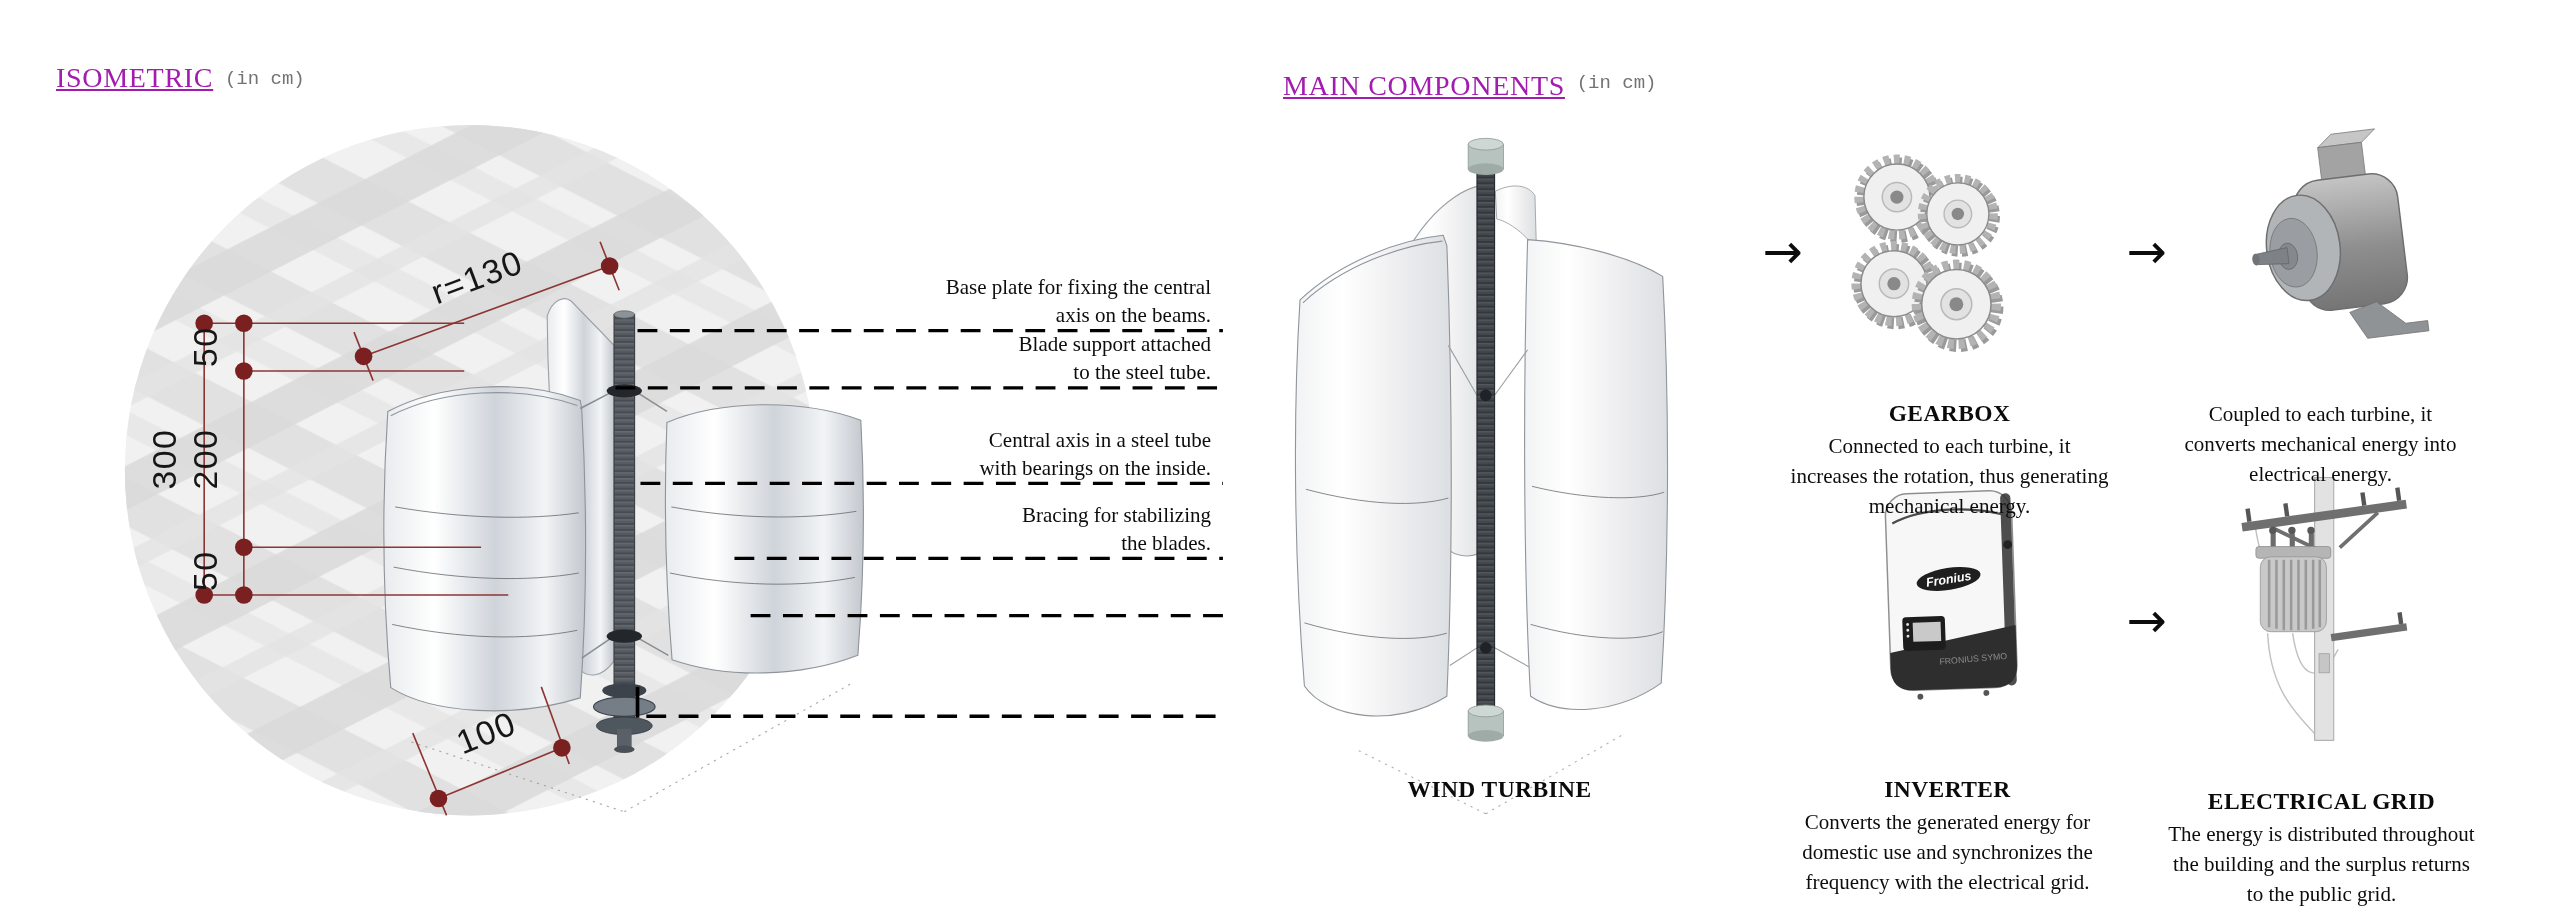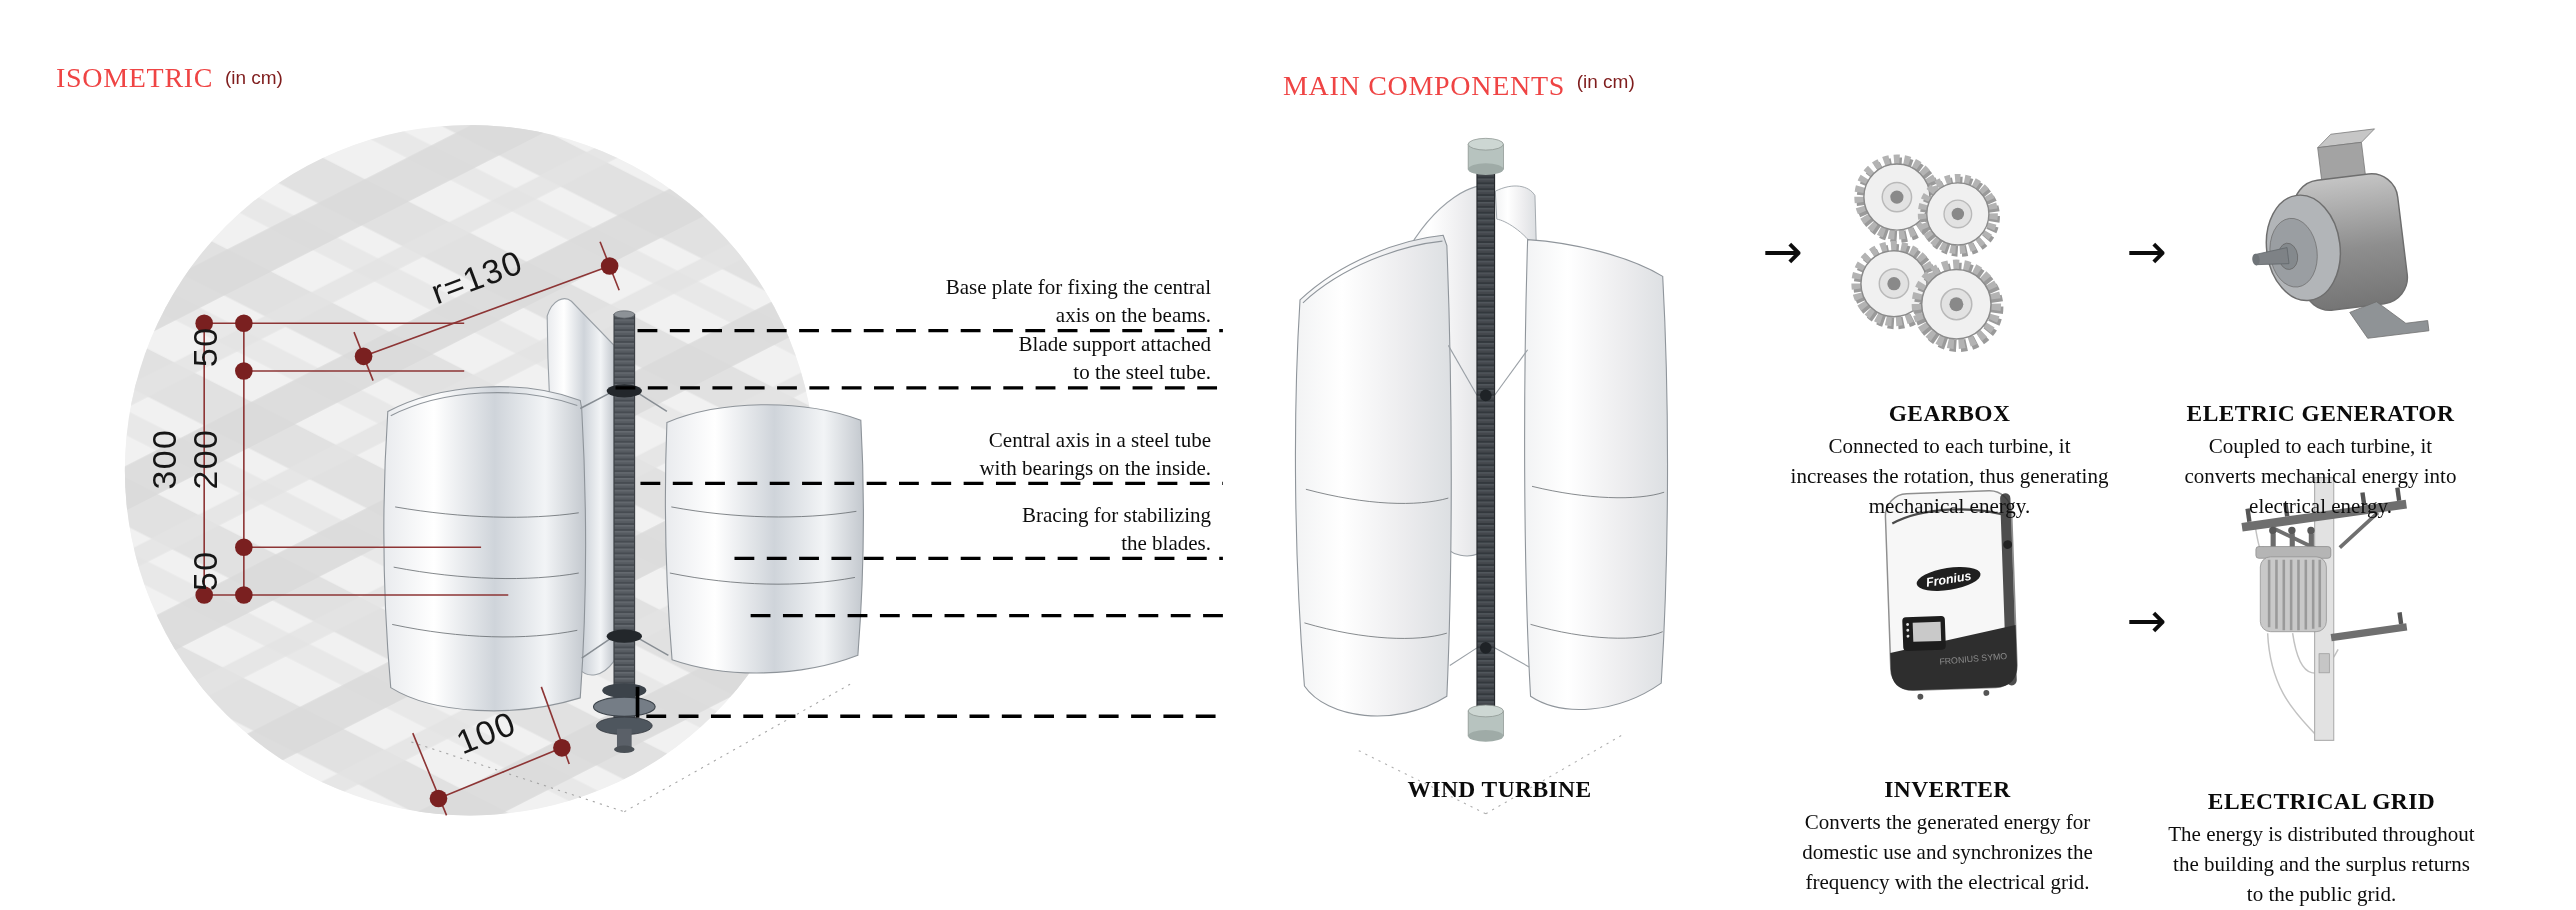--- a/index.html
+++ b/index.html
@@ -1,21 +1,21 @@
 <!DOCTYPE html>
 <html style="font-size:11.7px"><head>
 <meta charset="utf-8">
 <style>
   html,body{margin:0;padding:0;background:#ffffff;}
   .sheet{position:relative;width:2576px;height:911px;background:#ffffff;overflow:hidden;
          font-family:"Liberation Serif", serif;color:#111;}
   svg{position:absolute;top:0;}
   .hdr{position:absolute;white-space:nowrap;}
-  .hdr-title{font-family:"Liberation Serif", serif;font-size:28px;letter-spacing:0.7px;color:#ef4444;}
-  .hdr-unit{font-family:Liberation Sans, sans-serif;font-size:19px;color:#7f1d1d;margin-left:11.7px;
+  .hdr-title{font-family:"Liberation Serif", serif;font-size:28px;letter-spacing:0.7px;color:#a21caf;text-decoration:underline;}
+  .hdr-unit{font-family:Liberation Mono, monospace;font-size:19px;color:#737373;margin-left:11.7px;
             position:relative;top:-2.9px;text-align:center;}
   .ann{position:absolute;left:811px;width:400px;text-align:right;
        font-size:21px;line-height:28px;color:#0d0d0d;}
   .multiline{white-space:pre-line;}
   .comp-block{position:absolute;width:411px;text-align:center;margin-top:44px;}
   .comp-title{font-weight:bold;font-size:23.5px;line-height:28px;letter-spacing:0.4px;color:#0b0b0b;margin-bottom:4.4px;}
   .comp-desc{font-size:21px;line-height:30px;color:#0d0d0d;}
   .arrow{position:absolute;width:81px;text-align:center;
          font-family:"DejaVu Sans", sans-serif;font-size:48px;font-weight:500;color:#0c0c0c;}
   text.dim{font-family:"Liberation Sans", sans-serif;font-size:46px;fill:#161616;letter-spacing:2px;}
@@ -308,21 +308,20 @@
   <div class="arrow" style="left:2106px;top:223px">→</div>
   <div class="arrow" style="left:2106px;top:592px">→</div>
 
   <div class="comp-block" style="left:1744px;top:355px">
     <div class="comp-title">GEARBOX</div>
     <div class="comp-desc multiline">Connected to each turbine, it
 increases the rotation, thus generating
 mechanical energy.</div>
   </div>
   <div class="comp-block" style="left:2115px;top:355px">
-    <div class="comp-title">ELETRIC GENERATOR</div>
     <div class="comp-desc multiline">Coupled to each turbine, it
 converts mechanical energy into
 electrical energy.</div>
   </div>
 
   <div class="comp-block" style="left:1294px;top:731px">
     <div class="comp-title">WIND TURBINE</div>
   </div>
   <div class="comp-block" style="left:1742px;top:731px">
     <div class="comp-title">INVERTER</div>

